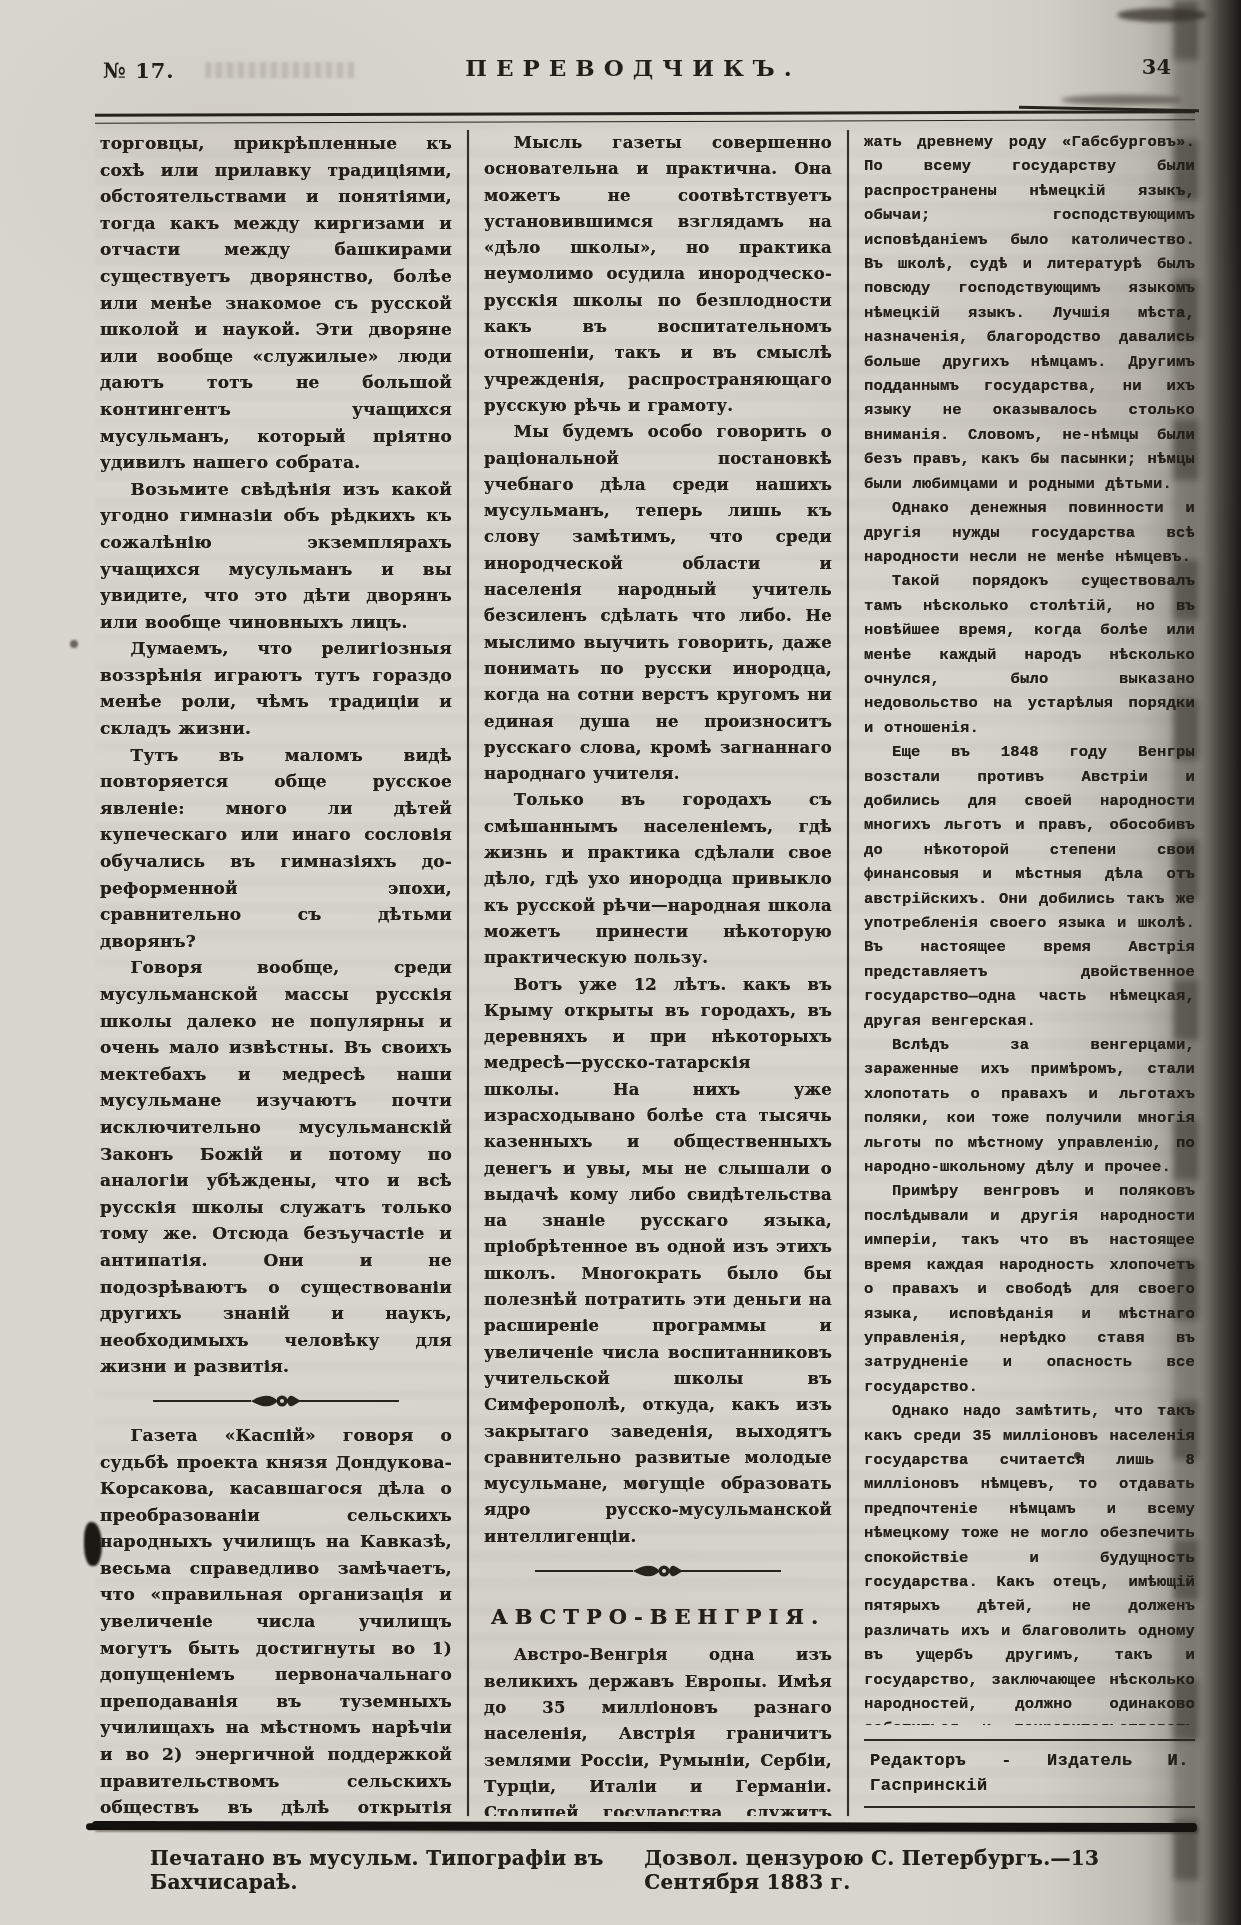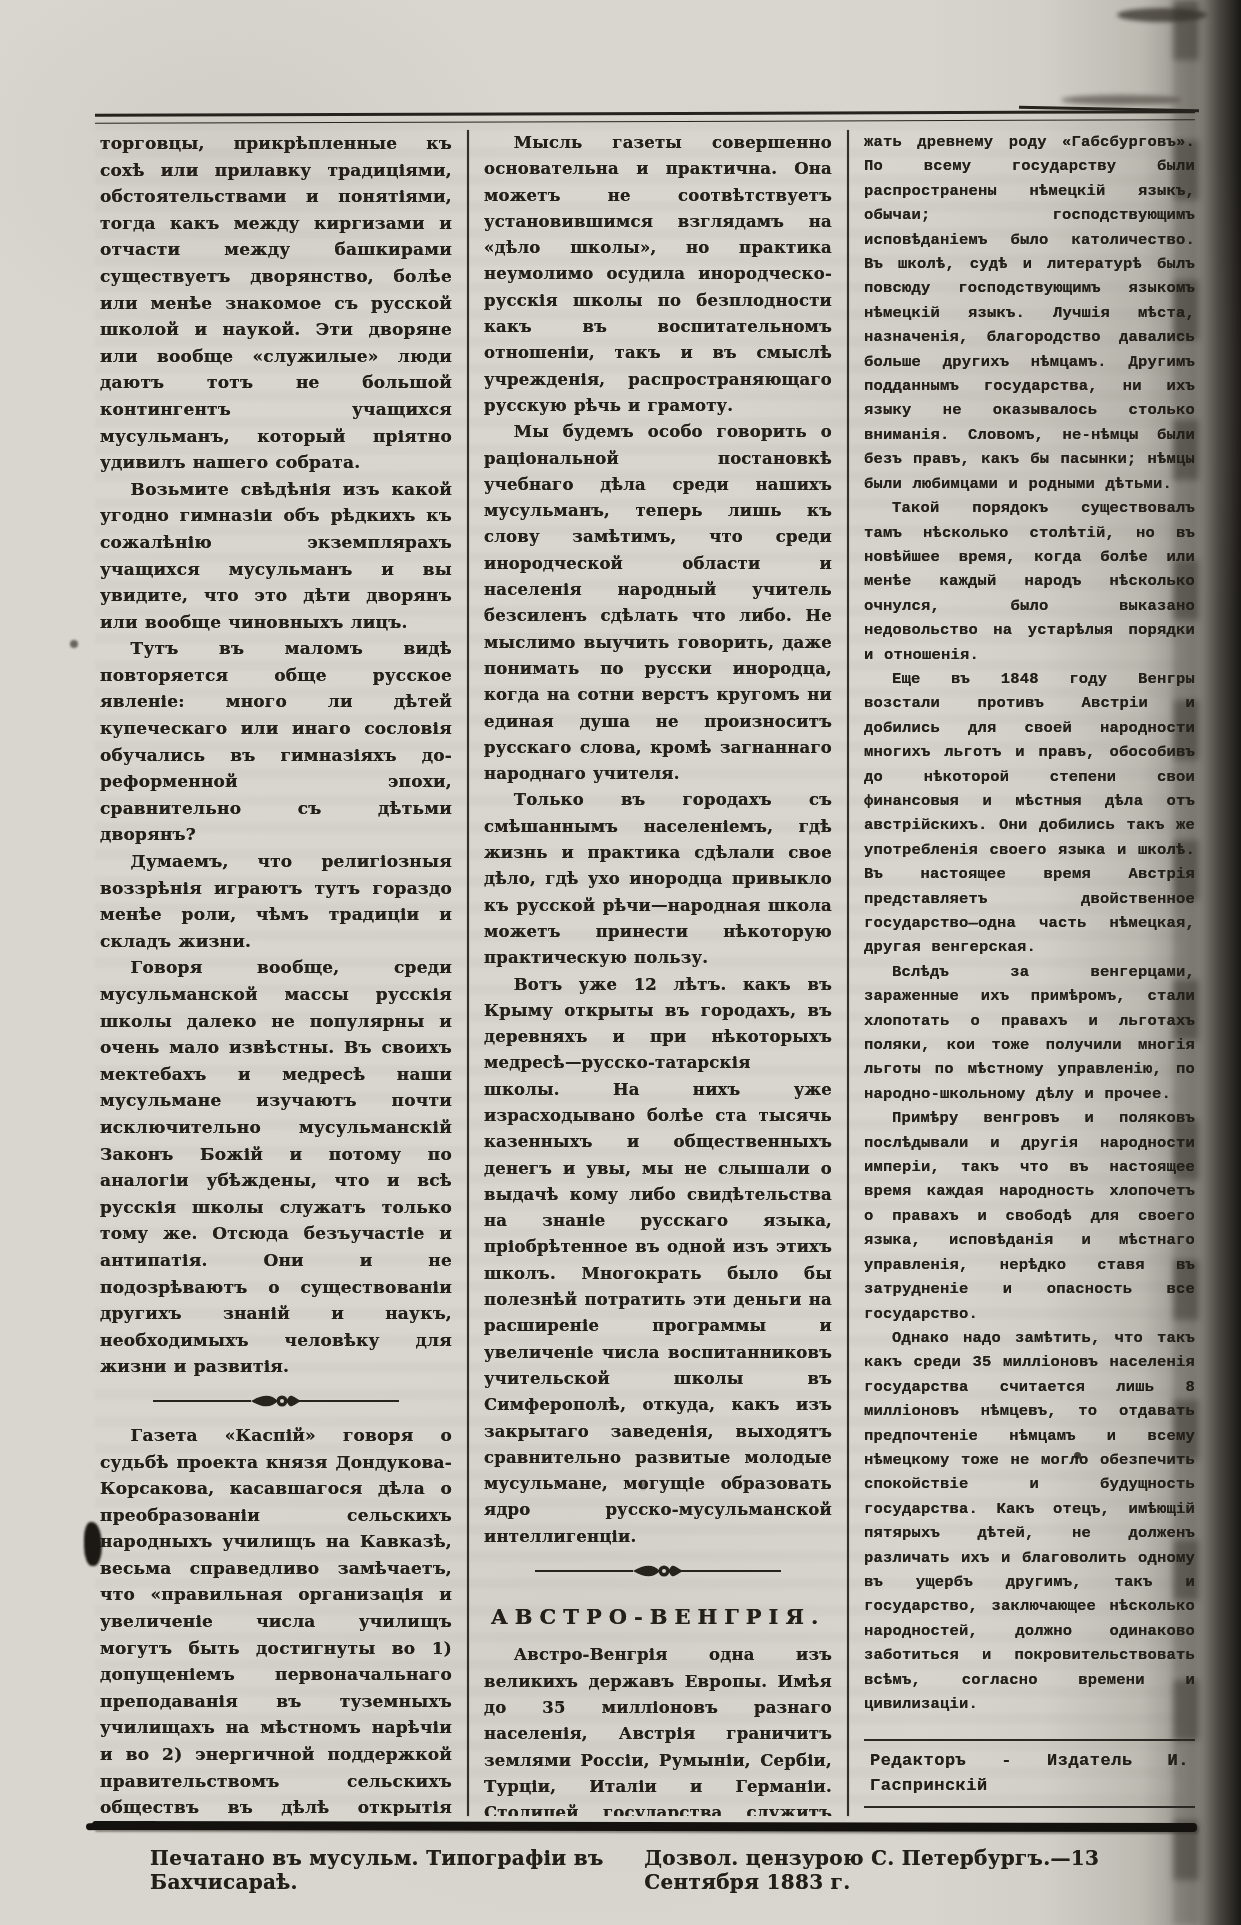--- a/index.html
+++ b/index.html
@@ -84,28 +84,34 @@
 <div class="page">
 
   <div class="artifact streak-right"></div>
   <div class="artifact mark-topright1"></div>
   <div class="artifact mark-topright2"></div>
   <div class="artifact blob-left"></div>
   <div class="artifact speck1"></div>
   <div class="artifact speck2"></div>
   <div class="artifact dot-pre-heading"></div>
 
+  <div class="header">
+    <span class="issue-no">№ 17.</span>
+    <span class="issue-smudge"></span>
+    <span class="masthead">ПЕРЕВОДЧИКЪ.</span>
+    <span class="page-no">34</span>
+  </div>
   <div class="header-rule"></div>
 
   <div class="content">
     <div class="col col1" id="col1">
         <p class="par noindent">торговцы, прикрѣпленные къ сохѣ или прилавку традиціями, обстоятельствами и понятіями, тогда какъ между киргизами и отчасти между башкирами существуетъ дворянство, болѣе или менѣе знакомое съ русской школой и наукой. Эти дворяне или вообще «служилые» люди даютъ тотъ не большой контингентъ учащихся мусульманъ, который пріятно удивилъ нашего собрата.</p>
         <p class="par">Возьмите свѣдѣнія изъ какой угодно гимназіи объ рѣдкихъ къ сожалѣнію экземплярахъ учащихся мусульманъ и вы увидите, что это дѣти дворянъ или вообще чиновныхъ лицъ.</p>
+        <p class="par">Думаемъ, что религіозныя воззрѣнія играютъ тутъ гораздо менѣе роли, чѣмъ традиціи и складъ жизни.</p>
         <p class="par">Тутъ въ маломъ видѣ повторяется обще русское явленіе: много ли дѣтей купеческаго или инаго сословія обучались въ гимназіяхъ до-реформенной эпохи, сравнительно съ дѣтьми дворянъ?</p>
-        <p class="par">Думаемъ, что религіозныя воззрѣнія играютъ тутъ гораздо менѣе роли, чѣмъ традиціи и складъ жизни.</p>
         <p class="par">Говоря вообще, среди мусульманской массы русскія школы далеко не популярны и очень мало извѣстны. Въ своихъ мектебахъ и медресѣ наши мусульмане изучаютъ почти исключительно мусульманскій Законъ Божій и потому по аналогіи убѣждены, что и всѣ русскія школы служатъ только тому же. Отсюда безъучастіе и антипатія. Они и не подозрѣваютъ о существованіи другихъ знаній и наукъ, необходимыхъ человѣку для жизни и развитія.</p>
         <div class="ornament">
       <svg width="250" height="20" viewBox="0 0 250 20">
         <line x1="2" y1="10" x2="100" y2="10" stroke="#26221c" stroke-width="2"></line>
         <path d="M100 10 C112 3,120 3,127 10 C120 17,112 17,100 10 Z" fill="#26221c"></path>
         <circle cx="131" cy="10" r="5.5" fill="#26221c"></circle>
         <circle cx="131" cy="10" r="2" fill="#d8d5ce"></circle>
         <path d="M150 10 C138 3,140 3,135 10 C140 17,138 17,150 10 Z" fill="#26221c"></path>
         <line x1="148" y1="10" x2="248" y2="10" stroke="#26221c" stroke-width="2"></line>
       </svg>
@@ -128,20 +134,21 @@
         <line x1="148" y1="10" x2="248" y2="10" stroke="#26221c" stroke-width="2"></line>
       </svg>
     </div>
         <h2 class="heading lg">АВСТРО-ВЕНГРІЯ.</h2>
         <p class="par">Австро-Венгрія одна изъ великихъ державъ Европы. Имѣя до 35 милліоновъ разнаго населенія, Австрія граничитъ землями Россіи, Румыніи, Сербіи, Турціи, Италіи и Германіи. Столицей государства служитъ Вѣна.—городъ старинный, но красивый и хорошо обстроенный.</p>
       </div>
     <div class="col-divider"></div>
     <div class="col col3">
       <div class="col3-flow" id="col3">
           <p class="par noindent">жать древнему роду «Габсбурговъ». По всему государству были распространены нѣмецкій языкъ, обычаи; господствующимъ исповѣданіемъ было католичество. Въ школѣ, судѣ и литературѣ былъ повсюду господствующимъ языкомъ нѣмецкій языкъ. Лучшія мѣста, назначенія, благородство давались больше другихъ нѣмцамъ. Другимъ подданнымъ государства, ни ихъ языку не оказывалось столько вниманія. Словомъ, не-нѣмцы были безъ правъ, какъ бы пасынки; нѣмцы были любимцами и родными дѣтьми.</p>
+          <p class="par">Однако денежныя повинности и другія нужды государства всѣ народности несли не менѣе нѣмцевъ.</p>
           <p class="par">Такой порядокъ существовалъ тамъ нѣсколько столѣтій, но въ новѣйшее время, когда болѣе или менѣе каждый народъ нѣсколько очнулся, было выказано недовольство на устарѣлыя порядки и отношенія.</p>
           <p class="par">Еще въ 1848 году Венгры возстали противъ Австріи и добились для своей народности многихъ льготъ и правъ, обособивъ до нѣкоторой степени свои финансовыя и мѣстныя дѣла отъ австрійскихъ. Они добились такъ же употребленія своего языка и школѣ. Въ настоящее время Австрія представляетъ двойственное государство—одна часть нѣмецкая, другая венгерская.</p>
           <p class="par">Вслѣдъ за венгерцами, зараженные ихъ примѣромъ, стали хлопотать о правахъ и льготахъ поляки, кои тоже получили многія льготы по мѣстному управленію, по народно-школьному дѣлу и прочее.</p>
           <p class="par">Примѣру венгровъ и поляковъ послѣдывали и другія народности имперіи, такъ что въ настоящее время каждая народность хлопочетъ о правахъ и свободѣ для своего языка, исповѣданія и мѣстнаго управленія, нерѣдко ставя въ затрудненіе и опасность все государство.</p>
           <p class="par">Однако надо замѣтить, что такъ какъ среди 35 милліоновъ населенія государства считается лишь 8 милліоновъ нѣмцевъ, то отдавать предпочтеніе нѣмцамъ и всему нѣмецкому тоже не могло обезпечить спокойствіе и будущность государства. Какъ отецъ, имѣющій пятярыхъ дѣтей, не долженъ различать ихъ и благоволить одному въ ущербъ другимъ, такъ и государство, заключающее нѣсколько народностей, должно одинаково заботиться и покровительствовать всѣмъ, согласно времени и цивилизаціи.</p>
         </div>
       <div class="col3-tail">
         <div class="thin-rule"></div>
         <p class="editor-line">Редакторъ - Издатель И. Гаспринскій</p>
         <div class="thin-rule"></div>

